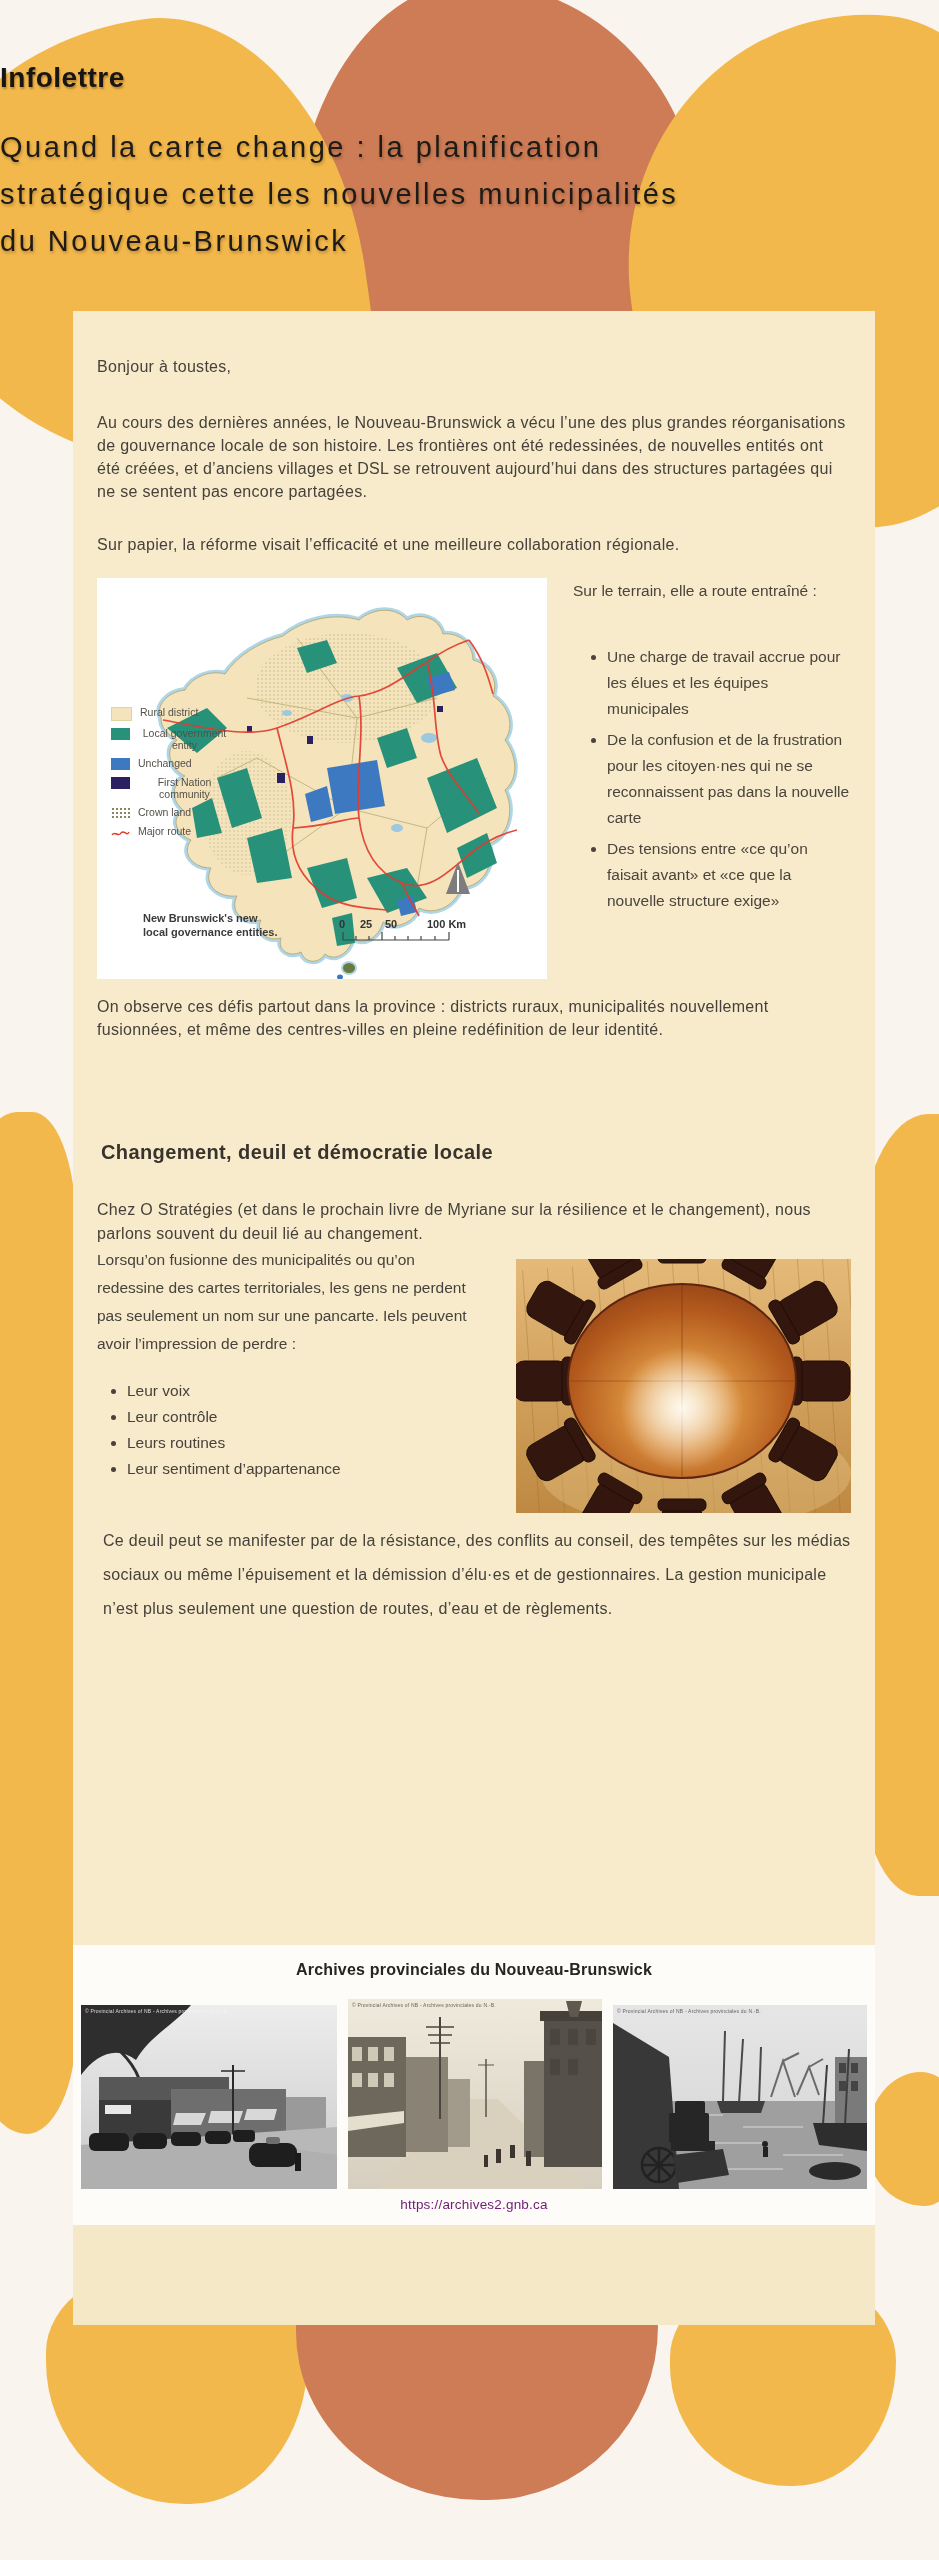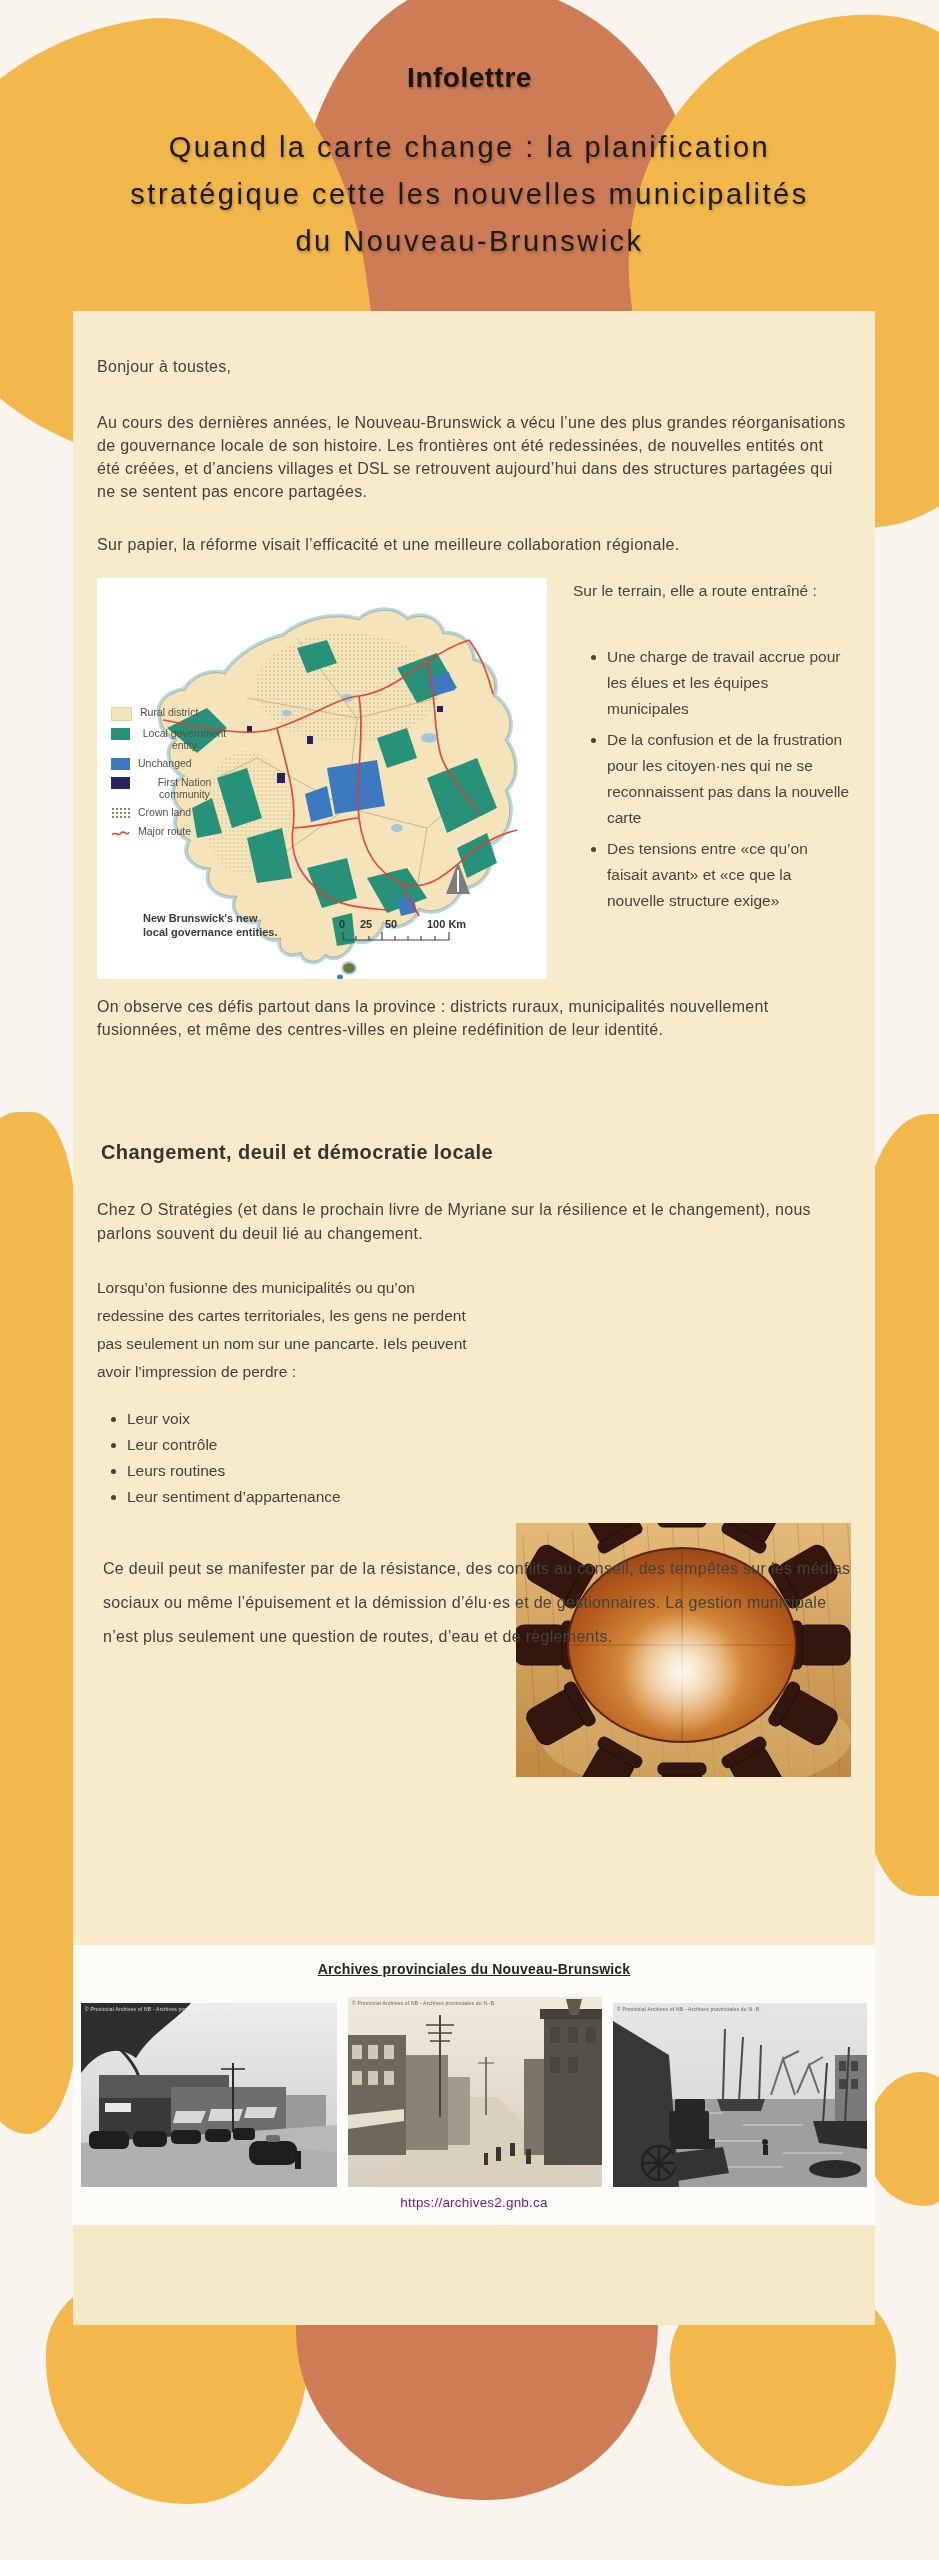--- a/index.html
+++ b/index.html
@@ -23,21 +23,21 @@
   .b-right-small{left:866px;top:2072px;width:100px;height:134px;
     border-radius:55% 45% 42% 58% / 52% 48% 52% 48%;z-index:1;}
   .b-bot-left{left:46px;top:2262px;width:262px;height:242px;
     border-radius:50% 50% 46% 54% / 38% 40% 62% 60%;z-index:1;}
   .b-bot-center{left:296px;top:2232px;width:362px;height:268px;
     border-radius:50% 50% 48% 52% / 34% 36% 66% 64%;z-index:1;}
   .b-bot-right{left:670px;top:2274px;width:226px;height:212px;
     border-radius:52% 48% 46% 54% / 40% 42% 60% 58%;z-index:1;}
 
   
-  .header{position:absolute;left:0;top:62px;width:939px;text-align:center;z-index:5;}
+  .header{position:absolute;left:0;top:62px;width:939px;text-align:left;z-index:5;}
   .title{font-size:28px;font-weight:bold;color:#181512;letter-spacing:.5px;
          text-shadow:1px 2px 2px rgba(70,40,15,.35);}
   .subtitle{margin-top:30px;font-size:29px;font-weight:500;color:#1d1a17;letter-spacing:2.5px;
             line-height:47px;text-shadow:1px 2px 3px rgba(70,40,15,.32);}
 
   
   .content{position:absolute;left:73px;top:311px;width:716px;z-index:4;}
   .box-cream{background:#F7EBCC;width:802px;height:1634px;box-sizing:border-box;
              padding:44px 24px 0 24px;overflow:hidden;color:#46413A;}
   .box-white{background:#FDFCF8;width:802px;height:280px;box-sizing:border-box;
@@ -65,27 +65,27 @@
   .swatch{width:19px;height:12px;flex:none;margin-right:8px;margin-top:1px;}
   .sw-rural{background:#F4E3BB;border:1px solid #E2D3A2;}
   .sw-green{background:#27917A;}
   .sw-blue{background:#3D79C0;}
   .sw-navy{background:#2B2060;}
   .sw-crown{background-image:radial-gradient(#8B855F .8px, transparent .9px);
             background-size:4px 4px;}
   .legend-label{font-size:10.5px;line-height:12px;color:#54504A;text-align:center;}
 
   
-  .grief-row{display:flex;margin-top:28px;height:278px;align-items:flex-start;flex-direction:column;}
+  .grief-row{display:flex;height:278px;align-items:flex-start;}
   .grief-text{width:372px;font-size:15.5px;line-height:28px;color:#47423B;}
   .grief-text ul{margin:20px 0 0 0;padding-left:30px;font-size:15.5px;line-height:26px;}
   .table-photo{margin-left:auto;margin-top:13px;width:335px;height:254px;flex:none;}
 
   
-  .arch-heading{font-size:14px;font-weight:bold;color:#262523;letter-spacing:.2px;text-decoration:underline;}
+  .arch-heading{font-size:16px;font-weight:bold;color:#262523;letter-spacing:.2px;}
   .photos{display:flex;justify-content:center;align-items:flex-start;gap:11px;margin-top:26px;}
   .photo{position:relative;flex:none;}
   .photo svg{display:block;}
   .watermark{position:absolute;left:4px;top:3px;font-size:5px;color:rgba(245,245,245,.85);
              letter-spacing:.2px;white-space:nowrap;}
   .wm-dark{color:rgba(60,60,60,.8);}
   .arch-url{margin-top:8px;font-size:13.5px;color:#701a75;letter-spacing:.2px;}
 </style>
 </head>
 <body>

